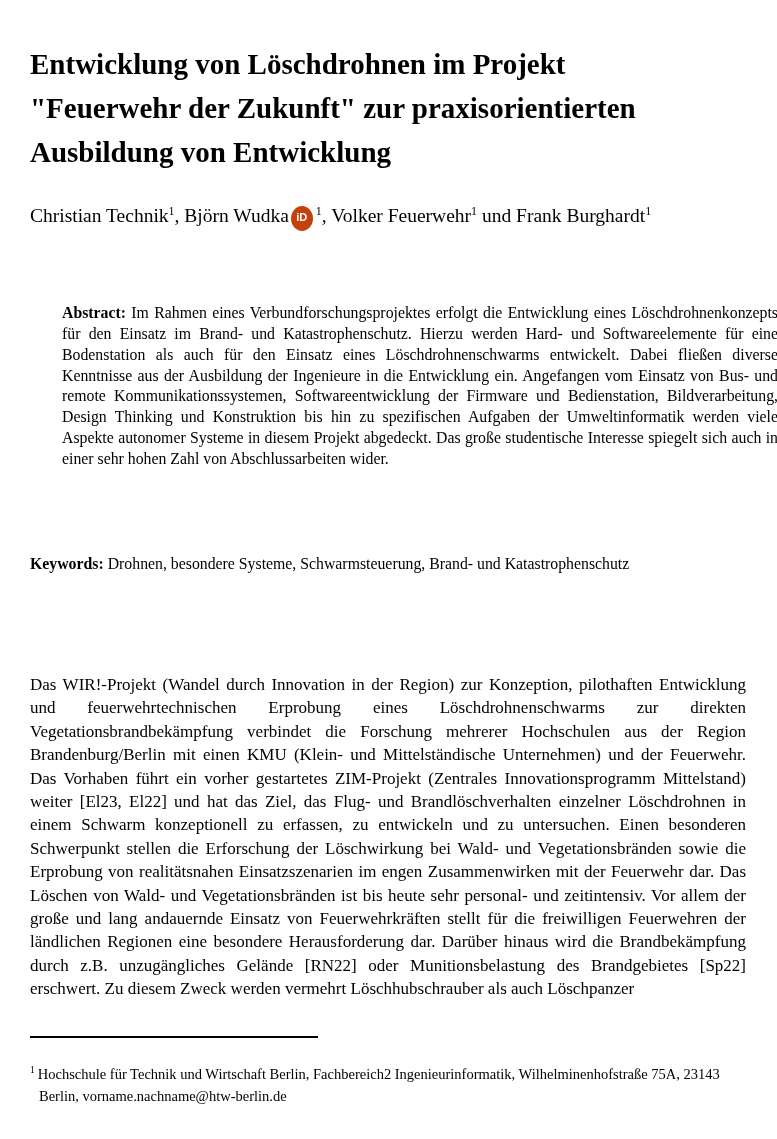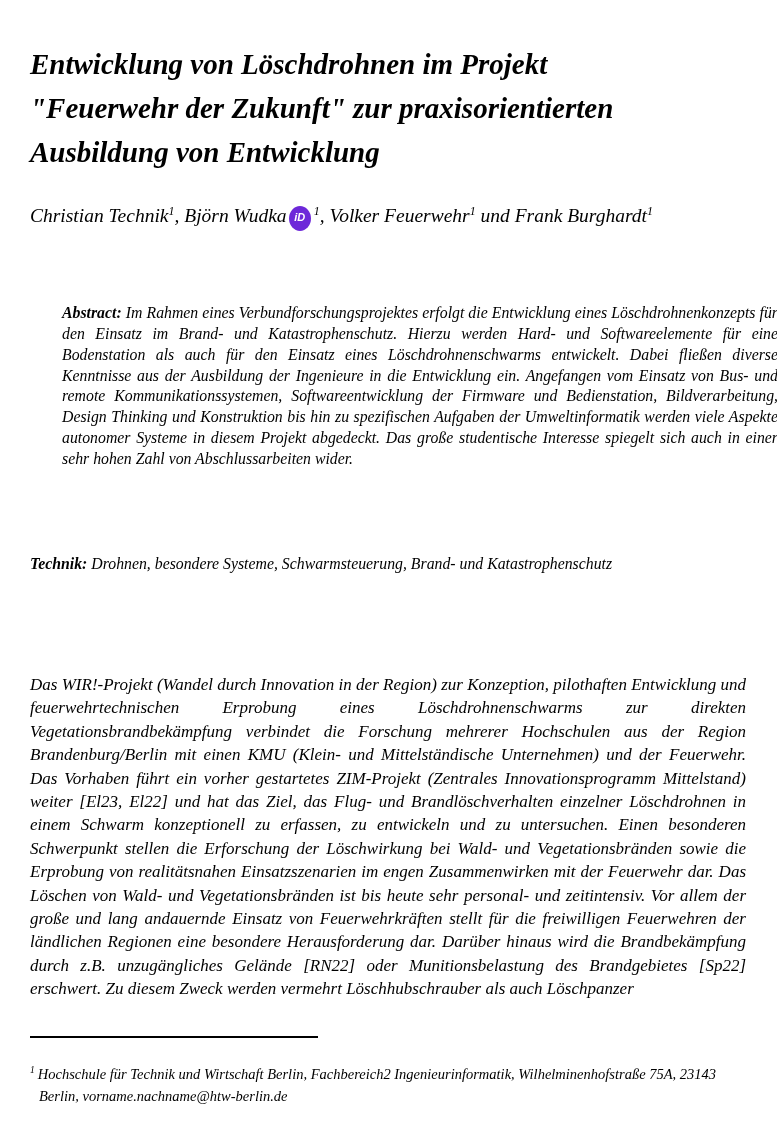--- a/index.html
+++ b/index.html
@@ -8,21 +8,20 @@
     background: #ffffff;
   }
   .page {
     position: relative;
     width: 777px;
     height: 1139px;
     background: #ffffff;
     color: #000000;
     font-family: "Liberation Serif", "DejaVu Serif", serif;
     overflow: hidden;
-    font-style: italic;
   }
   .paper-title {
     position: absolute;
     left: 30px;
     top: 42px;
     width: 690px;
     font-size: 29px;
     font-weight: bold;
     line-height: 44px;
   }
@@ -37,21 +36,21 @@
   }
   sup.auth {
     font-size: 12px;
     vertical-align: 7px;
   }
   .orcid-badge {
     display: inline-block;
     width: 22px;
     height: 25px;
     border-radius: 50%;
-    background: #6d28d9;
+    background: #c2410c;
     color: #ffffff;
     font-family: "Liberation Sans", "DejaVu Sans", sans-serif;
     font-weight: bold;
     font-size: 11px;
     text-align: center;
     line-height: 22px;
     vertical-align: 1px;
     margin: 0 3px 0 2px;
     cursor: pointer;
   }
@@ -128,21 +127,21 @@
   <div class="paper-title">
     <div>Entwicklung von Löschdrohnen im Projekt</div>
     <div>"Feuerwehr der Zukunft" zur praxisorientierten</div>
     <div>Ausbildung von Entwicklung</div>
   </div>
 
   <div class="authors-line"><span>Christian Technik</span><sup class="auth">1</sup><span>, </span><span>Björn Wudka</span><span class="orcid-badge">iD</span><sup class="auth">1</sup><span>, </span><span>Volker Feuerwehr</span><sup class="auth">1</sup><span> und </span><span>Frank Burghardt</span><sup class="auth">1</sup></div>
 
   <p class="abstract-par"><span class="b">Abstract:</span> <span>Im Rahmen eines Verbundforschungsprojektes erfolgt die Entwicklung eines Löschdrohnenkonzepts für den Einsatz im Brand- und Katastrophenschutz. Hierzu werden Hard- und Softwareelemente für eine Bodenstation als auch für den Einsatz eines Löschdrohnenschwarms entwickelt. Dabei fließen diverse Kenntnisse aus der Ausbildung der Ingenieure in die Entwicklung ein. Angefangen vom Einsatz von Bus- und remote Kommunikationssystemen, Softwareentwicklung der Firmware und Bedienstation, Bildverarbeitung, Design Thinking und Konstruktion bis hin zu spezifischen Aufgaben der Umweltinformatik werden viele Aspekte autonomer Systeme in diesem Projekt abgedeckt. Das große studentische Interesse spiegelt sich auch in einer sehr hohen Zahl von Abschlussarbeiten wider.</span></p>
 
-  <p class="keywords-line"><span class="b">Technik:</span> <span>Drohnen, besondere Systeme, Schwarmsteuerung, Brand- und Katastrophenschutz</span></p>
+  <p class="keywords-line"><span class="b">Keywords:</span> <span>Drohnen, besondere Systeme, Schwarmsteuerung, Brand- und Katastrophenschutz</span></p>
 
 
   <p class="body-par">Das WIR!-Projekt (Wandel durch Innovation in der Region) zur Konzeption, pilothaften Entwicklung und feuerwehrtechnischen Erprobung eines Löschdrohnenschwarms zur direkten Vegetationsbrandbekämpfung verbindet die Forschung mehrerer Hochschulen aus der Region Brandenburg/Berlin mit einen KMU (Klein- und Mittelständische Unternehmen) und der Feuerwehr. Das Vorhaben führt ein vorher gestartetes ZIM-Projekt (Zentrales Innovationsprogramm Mittelstand) weiter [El23, El22] und hat das Ziel, das Flug- und Brandlöschverhalten einzelner Löschdrohnen in einem Schwarm konzeptionell zu erfassen, zu entwickeln und zu untersuchen. Einen besonderen Schwerpunkt stellen die Erforschung der Löschwirkung bei Wald- und Vegetationsbränden sowie die Erprobung von realitätsnahen Einsatzszenarien im engen Zusammenwirken mit der Feuerwehr dar. Das Löschen von Wald- und Vegetationsbränden ist bis heute sehr personal- und zeitintensiv. Vor allem der große und lang andauernde Einsatz von Feuerwehrkräften stellt für die freiwilligen Feuerwehren der ländlichen Regionen eine besondere Herausforderung dar. Darüber hinaus wird die Brandbekämpfung durch z.B. unzugängliches Gelände [RN22] oder Munitionsbelastung des Brandgebietes [Sp22] erschwert. Zu diesem Zweck werden vermehrt Löschhubschrauber als auch Löschpanzer</p>
 
   <div class="footnote-rule"></div>
 
   <p class="footnote"><sup class="fn">1</sup><span>Hochschule für Technik und Wirtschaft Berlin, Fachbereich2 Ingenieurinformatik, Wilhelminenhofstraße 75A, 23143 Berlin, vorname.nachname@htw-berlin.de</span></p>
 
 </div>
 

